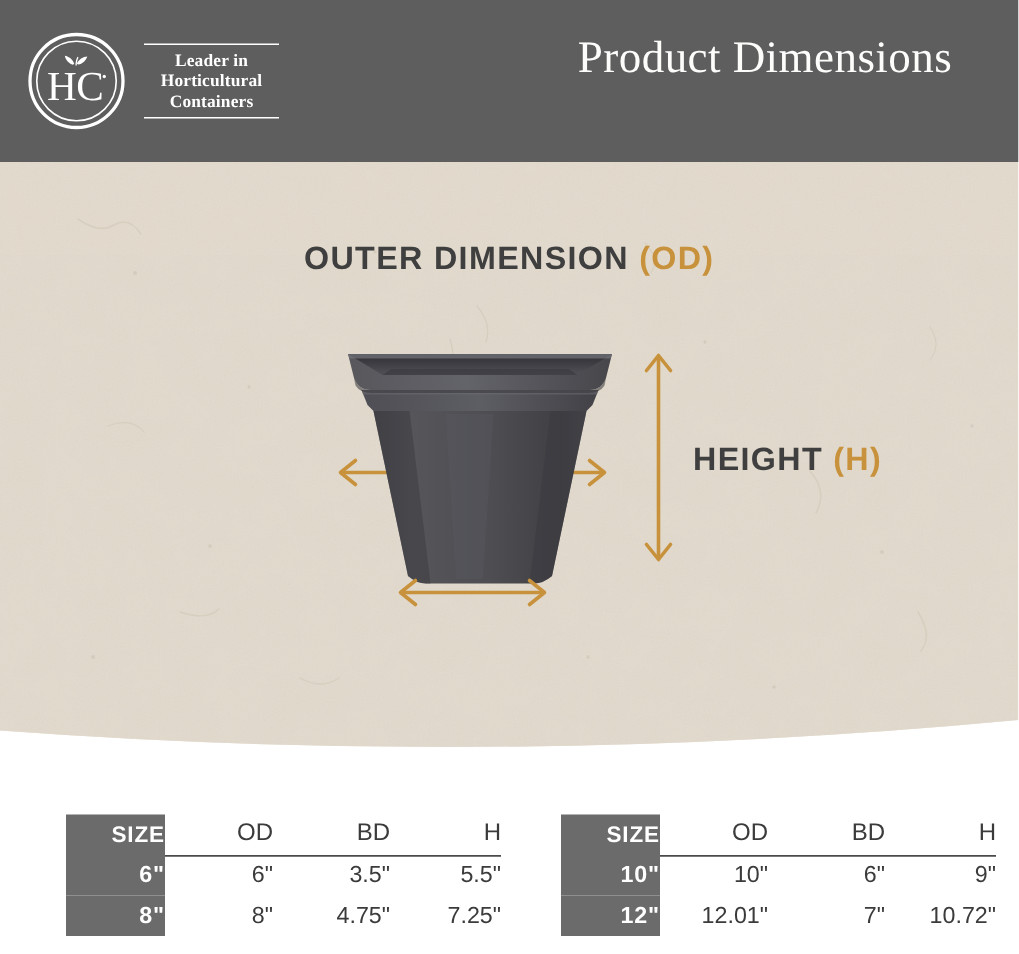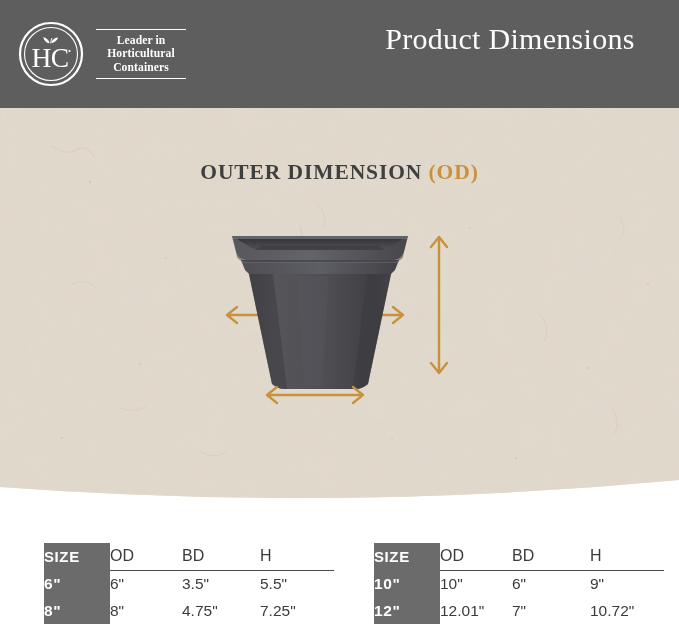--- a/index.html
+++ b/index.html
@@ -94,21 +94,21 @@
   
   #diagram {
     position: absolute;
     left: 0; top: 108px;
     width: 679px; height: 400px;
     z-index: 3;
   }
 
   .dim-label {
     position: absolute;
-    font-family: Liberation Serif, serif;
+    font-family: Liberation Sans, sans-serif;
     font-weight: 700;
     font-size: 21.5px;
     letter-spacing: 0.9px;
     color: #3f3f3f;
     white-space: nowrap;
   }
   .dim-label .accent { color: #c8923c; }
 
   #label-od {
     left: 0; top: 52px;
@@ -144,21 +144,21 @@
 
   .spec-table table {
     border-collapse: collapse;
     width: 290px;
     table-layout: fixed;
   }
 
   .spec-table th, .spec-table td {
     padding: 0;
     height: 27px;
-    text-align: left;
+    text-align: right;
     vertical-align: middle;
     font-family: "Liberation Sans", sans-serif;
     font-size: 15.5px;
     color: #3b3b3b;
     font-weight: 400;
   }
 
   .spec-table col.c-size { width: 66px; }
   .spec-table col.c-od   { width: 72px; }
   .spec-table col.c-bd   { width: 78px; }
@@ -338,20 +338,21 @@
 
 
     <svg class="arrow-svg" id="arrow-h" width="22" height="150" viewBox="0 0 22 150">
       <g stroke="#c8923c" stroke-width="2.4" fill="none" stroke-linecap="round" stroke-linejoin="round">
         <line x1="11" y1="8" x2="11" y2="142"></line>
         <polyline points="3,17 11,7 19,17"></polyline>
         <polyline points="3,133 11,143 19,133"></polyline>
       </g>
     </svg>
 
+    <div class="dim-label" id="label-h"><span>HEIGHT </span><span class="accent">(H)</span></div>
 
   </div>
 
   <div class="spec-table" id="table-left">
     <table>
       <colgroup>
           <col class="c-size">
           <col class="c-od">
           <col class="c-bd">
           <col class="c-h">

